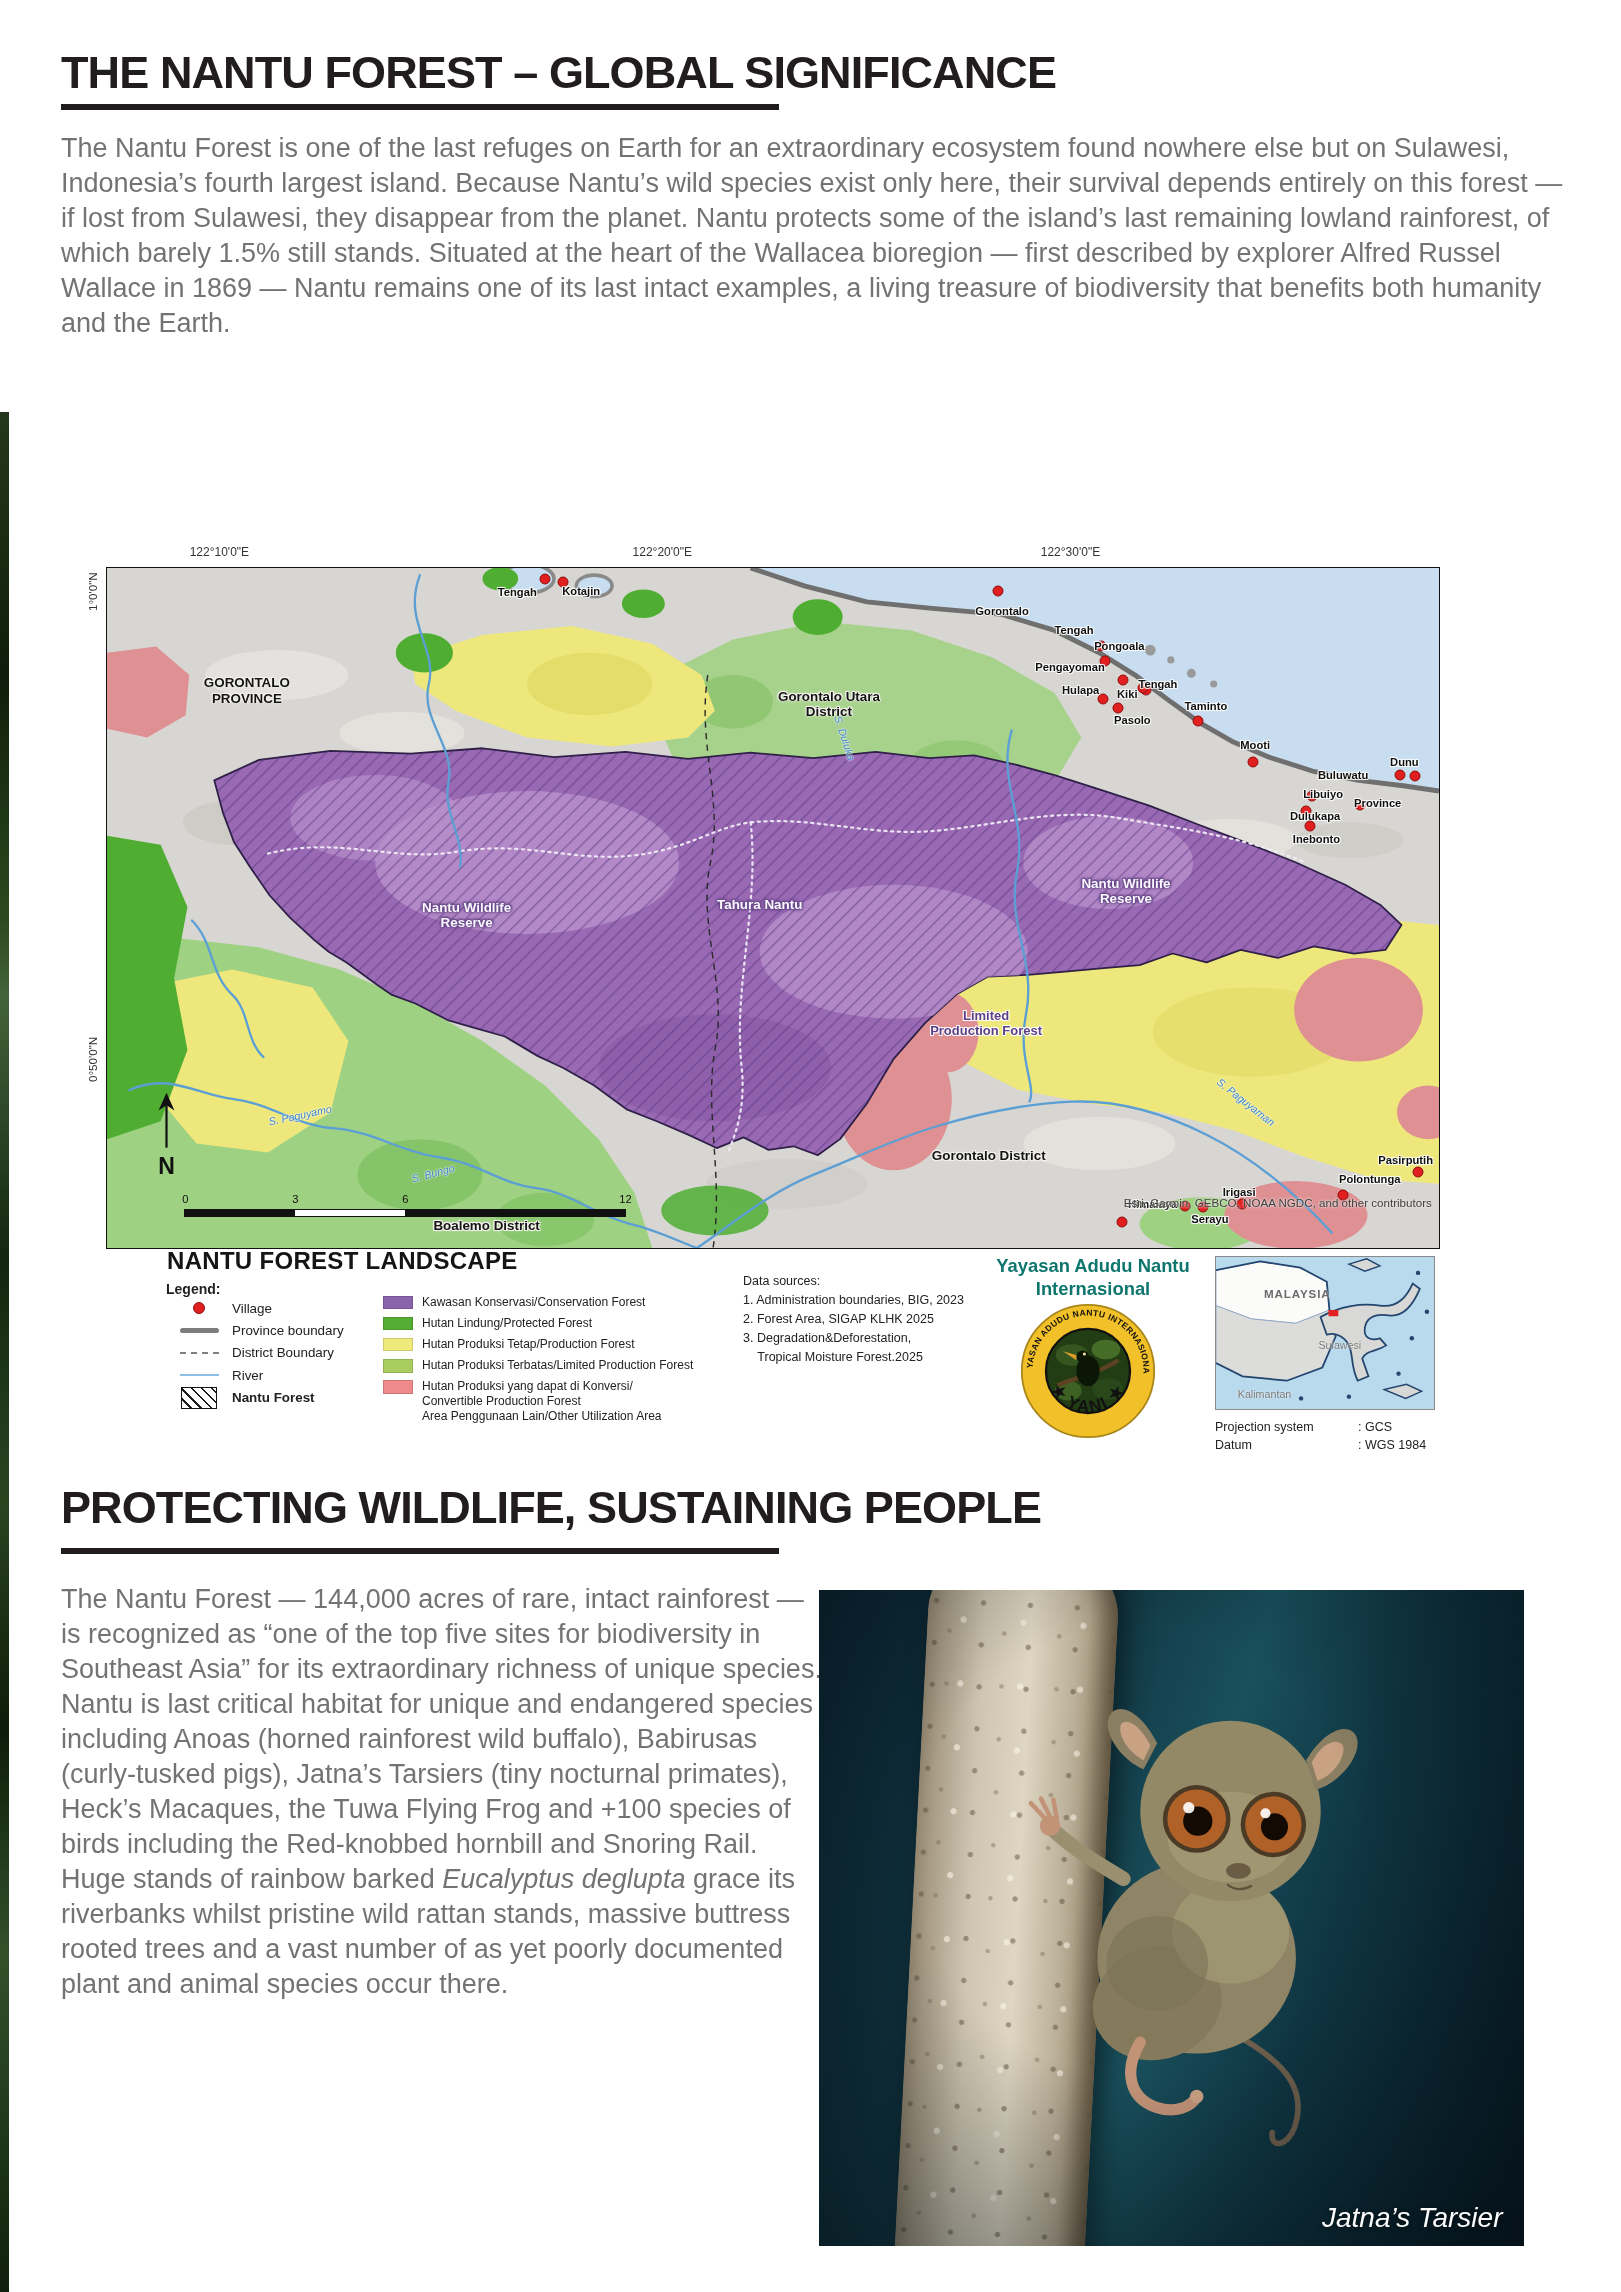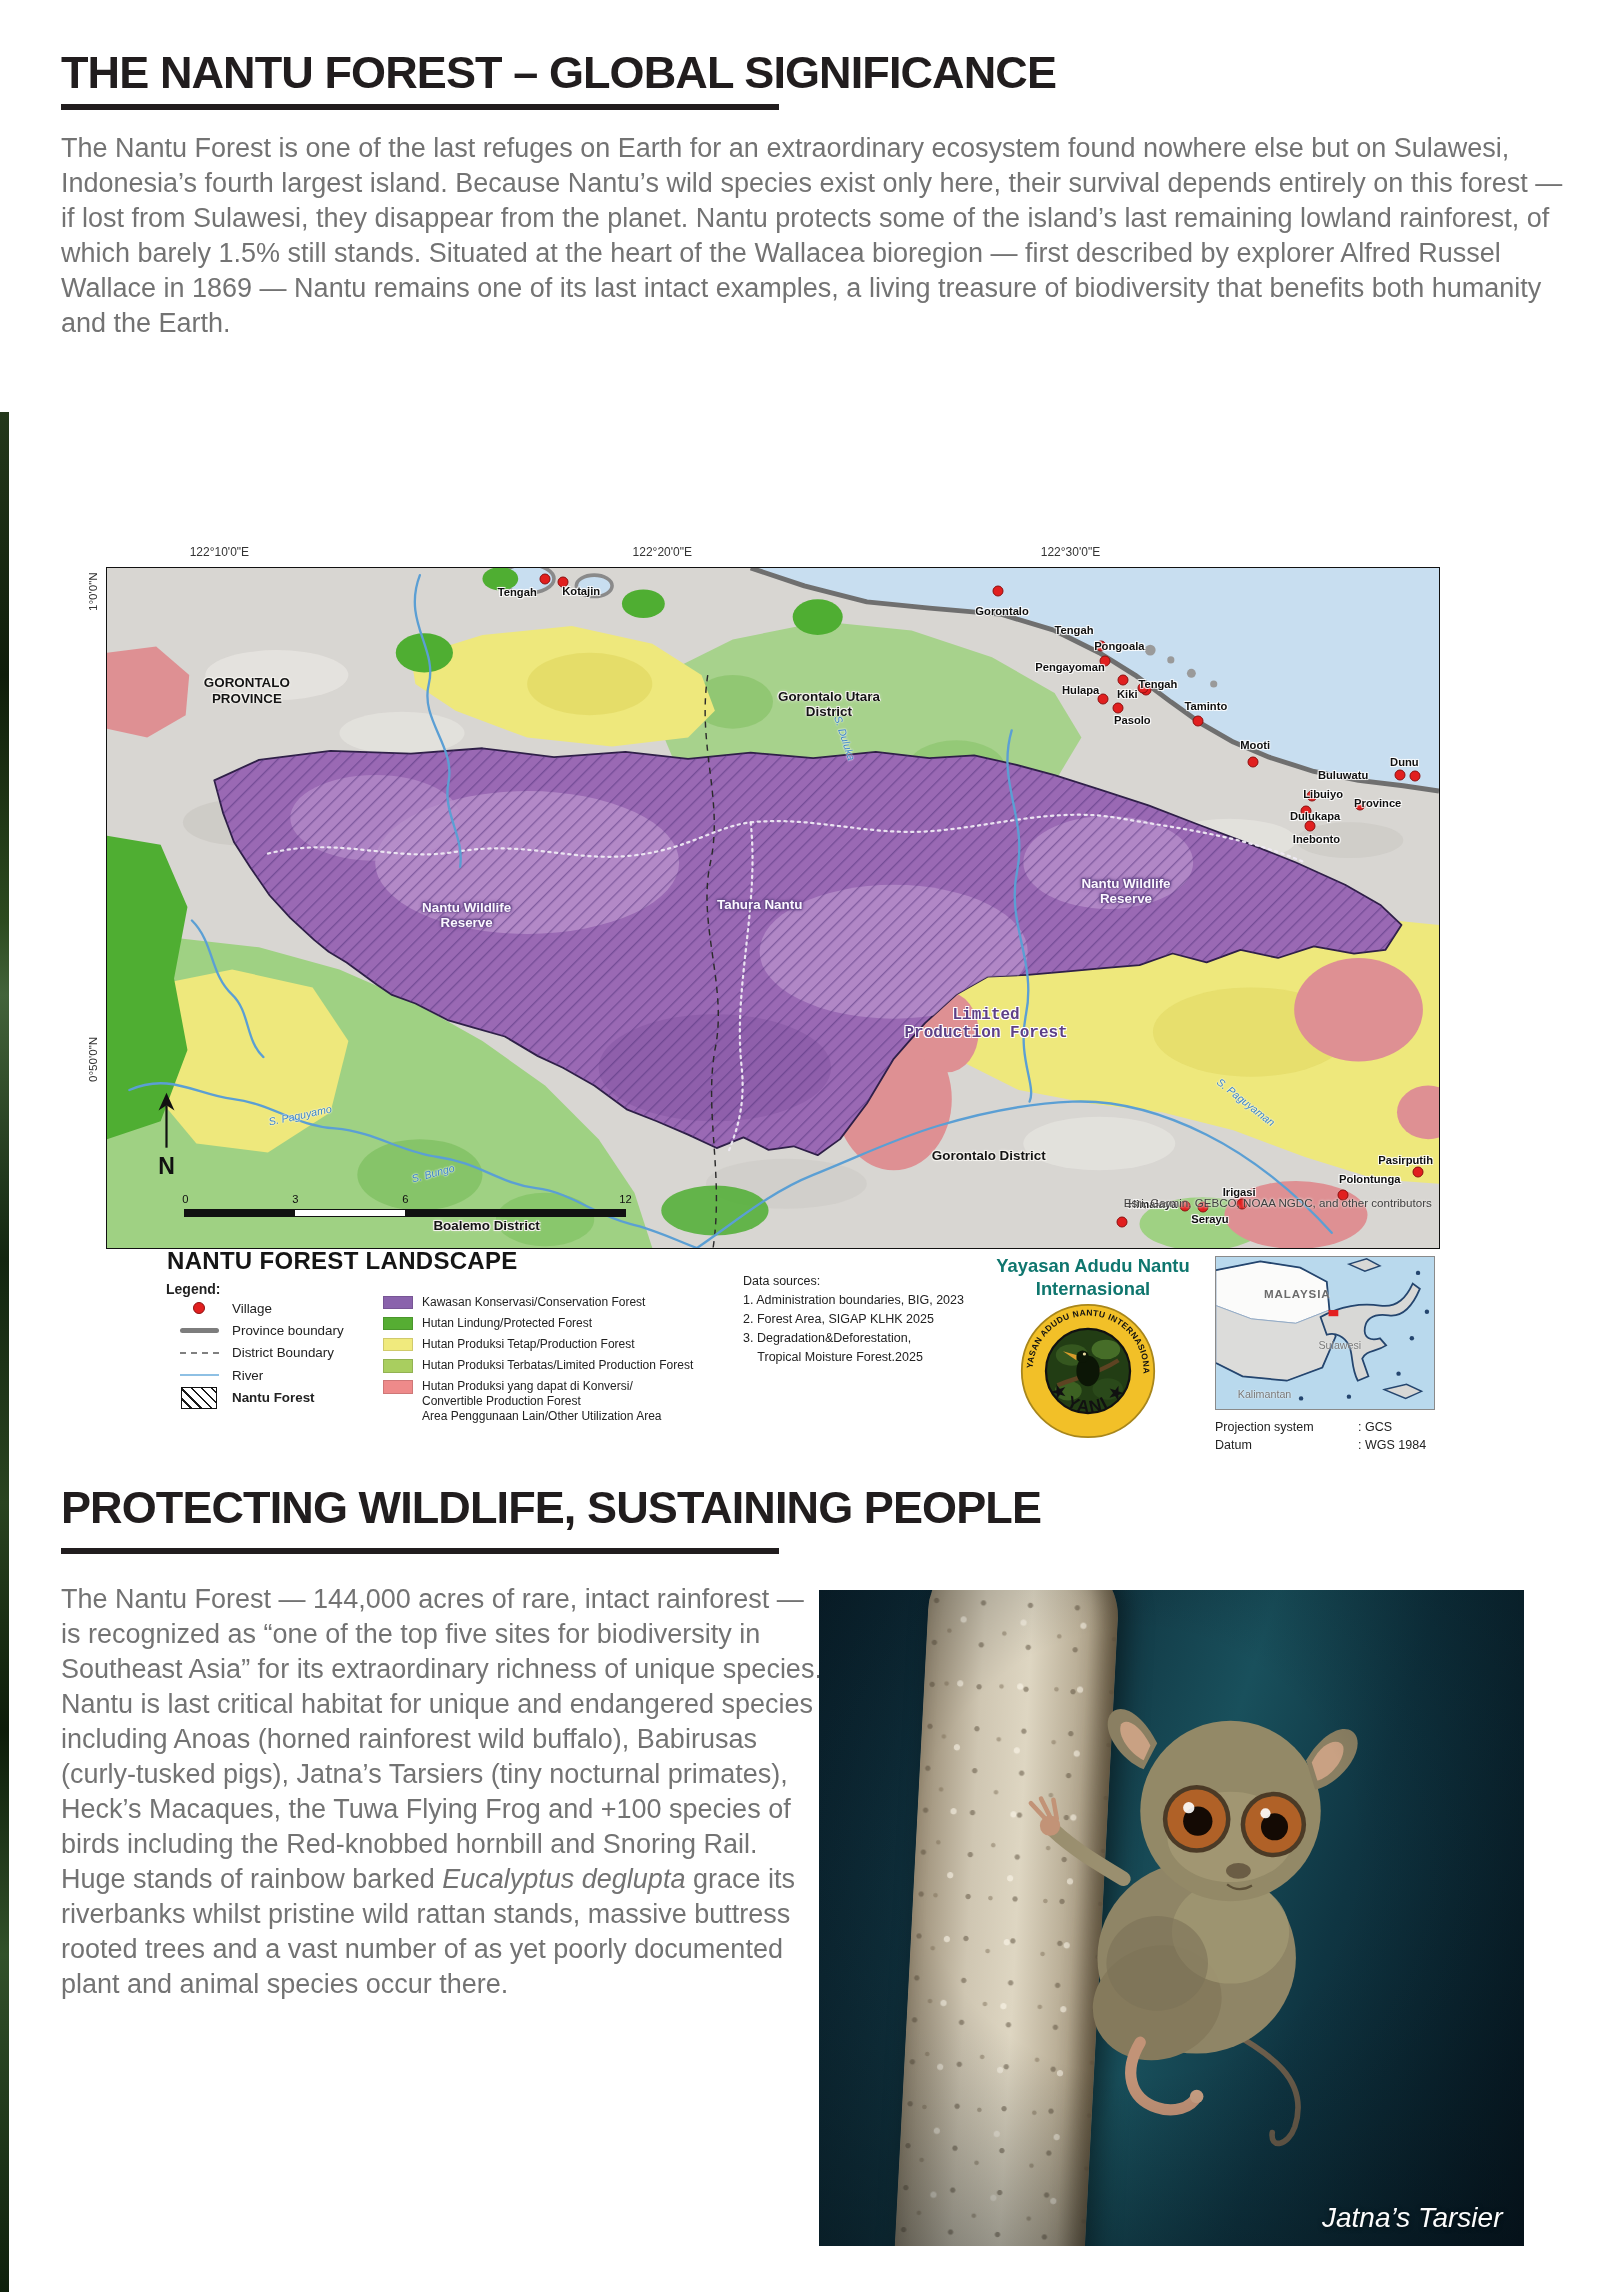--- a/index.html
+++ b/index.html
@@ -28,22 +28,22 @@
   .map svg.art{position:absolute;left:0;top:0;width:100%;height:100%;}
   .map-ticks-top{left:106px;top:545px;width:1334px;height:18px;}
   .map-ticks-top span{position:absolute;transform:translateX(-50%);font-size:12px;color:#333;white-space:nowrap;}
   .map-ticks-left{left:79px;top:567px;width:21.5px;height:682px;}
   .map-ticks-left span{position:absolute;left:7.2px;transform:rotate(-90deg);transform-origin:left top;font-size:11.6px;color:#333;white-space:nowrap;}
   .lbl{position:absolute;transform:translate(-50%,-50%);white-space:pre-line;text-align:center;line-height:1.15;}
   .lbl-district{font-size:13.4px;font-weight:700;color:#141414;
     text-shadow:-0.9px -0.9px 0 #f4f2ee,0.9px -0.9px 0 #f4f2ee,-0.9px 0.9px 0 #f4f2ee,0.9px 0.9px 0 #f4f2ee,0 0 3.6px #f4f2ee;}
   .lbl-reserve{font-size:13.4px;font-weight:700;color:#fbf8ff;
     text-shadow:-0.9px -0.9px 1.8px #6a4b8c,0.9px -0.9px 1.8px #6a4b8c,-0.9px 0.9px 1.8px #6a4b8c,0.9px 0.9px 1.8px #6a4b8c,0 0 4.5px #5b3d7c;}
-  .lbl-limited{font-size:16px;font-weight:700;color:#5d3f86;
-    text-shadow:-0.9px -0.9px 0 #fff,0.9px -0.9px 0 #fff,-0.9px 0.9px 0 #fff,0.9px 0.9px 0 #fff;font-family:Liberation Mono, monospace;}
+  .lbl-limited{font-size:13px;font-weight:700;color:#5d3f86;
+    text-shadow:-0.9px -0.9px 0 #fff,0.9px -0.9px 0 #fff,-0.9px 0.9px 0 #fff,0.9px 0.9px 0 #fff;}
   .village-lbl{position:absolute;transform:translate(-50%,-50%);font-size:11.2px;font-weight:700;color:#101010;white-space:nowrap;
     text-shadow:-0.9px -0.9px 0 #ffffffcc,0.9px -0.9px 0 #ffffffcc,-0.9px 0.9px 0 #ffffffcc,0.9px 0.9px 0 #ffffffcc,0 0 2.7px #ffffffcc;}
   .village-dot{position:absolute;width:9px;height:9px;border-radius:50%;background:#e11f1f;border:0.9px solid #8d0f0f;transform:translate(-50%,-50%);}
   .stream-lbl{position:absolute;transform:translate(-50%,-50%);font-size:10.7px;font-style:italic;color:#3d85c4;white-space:nowrap;
     text-shadow:0 0 1.8px #fff,0 0 1.8px #fff;}
   .attribution{position:absolute;right:7.2px;top:92.4%;font-size:11.6px;color:#3f3f3f;
     text-shadow:0 0 2.7px #e9e7e3,0 0 2.7px #e9e7e3;}
   .scalebar{position:absolute;left:5.8%;top:94.2%;width:33.2%;height:8px;border:0.9px solid #111;display:flex;box-sizing:border-box;}
   .scalebar .seg1{width:25%;background:#111;}
   .scalebar .seg2{width:25%;background:#fff;}

